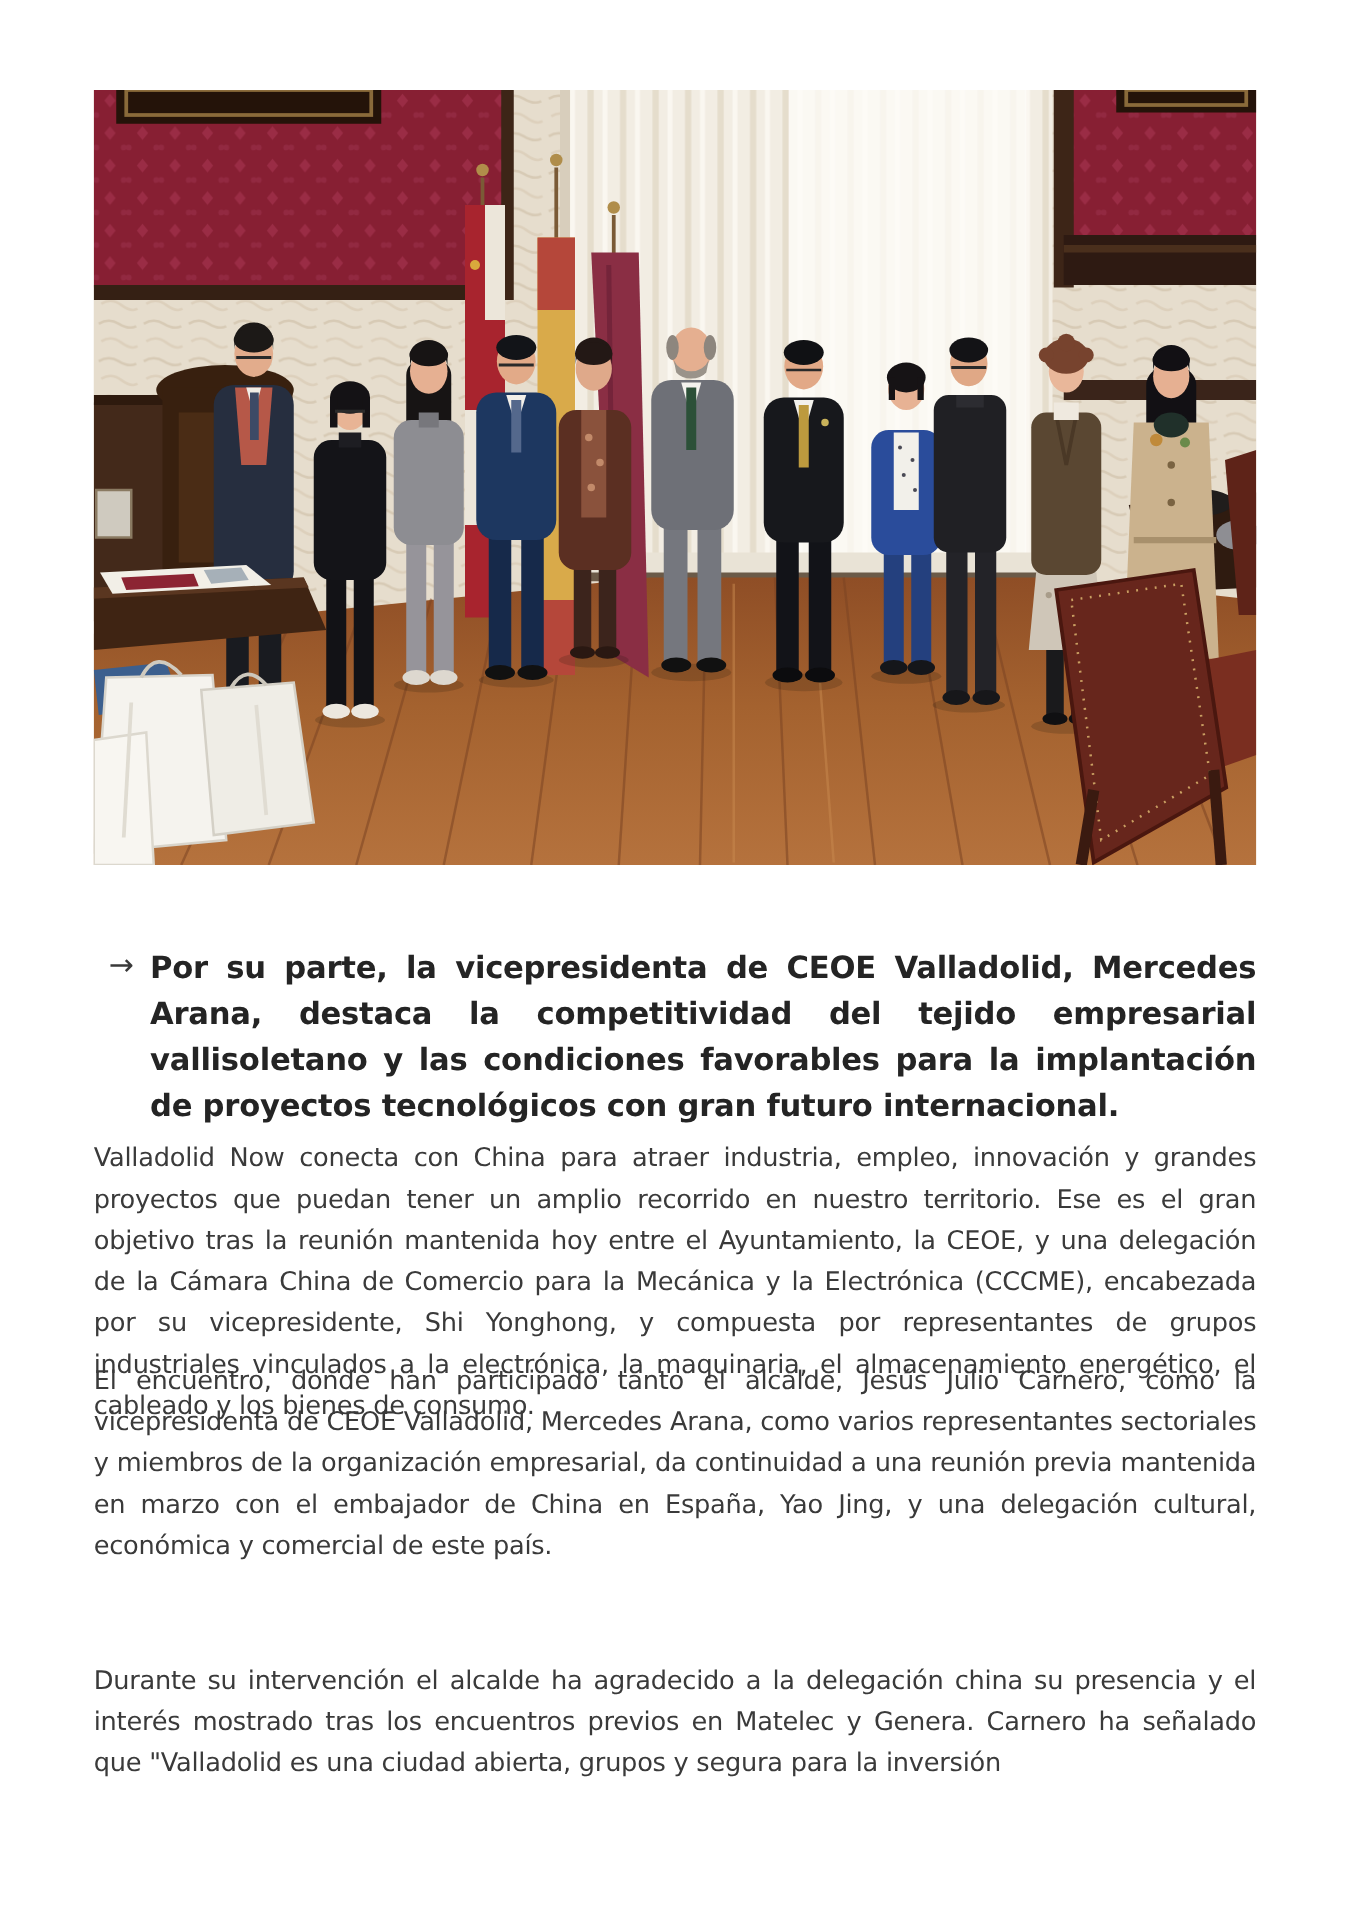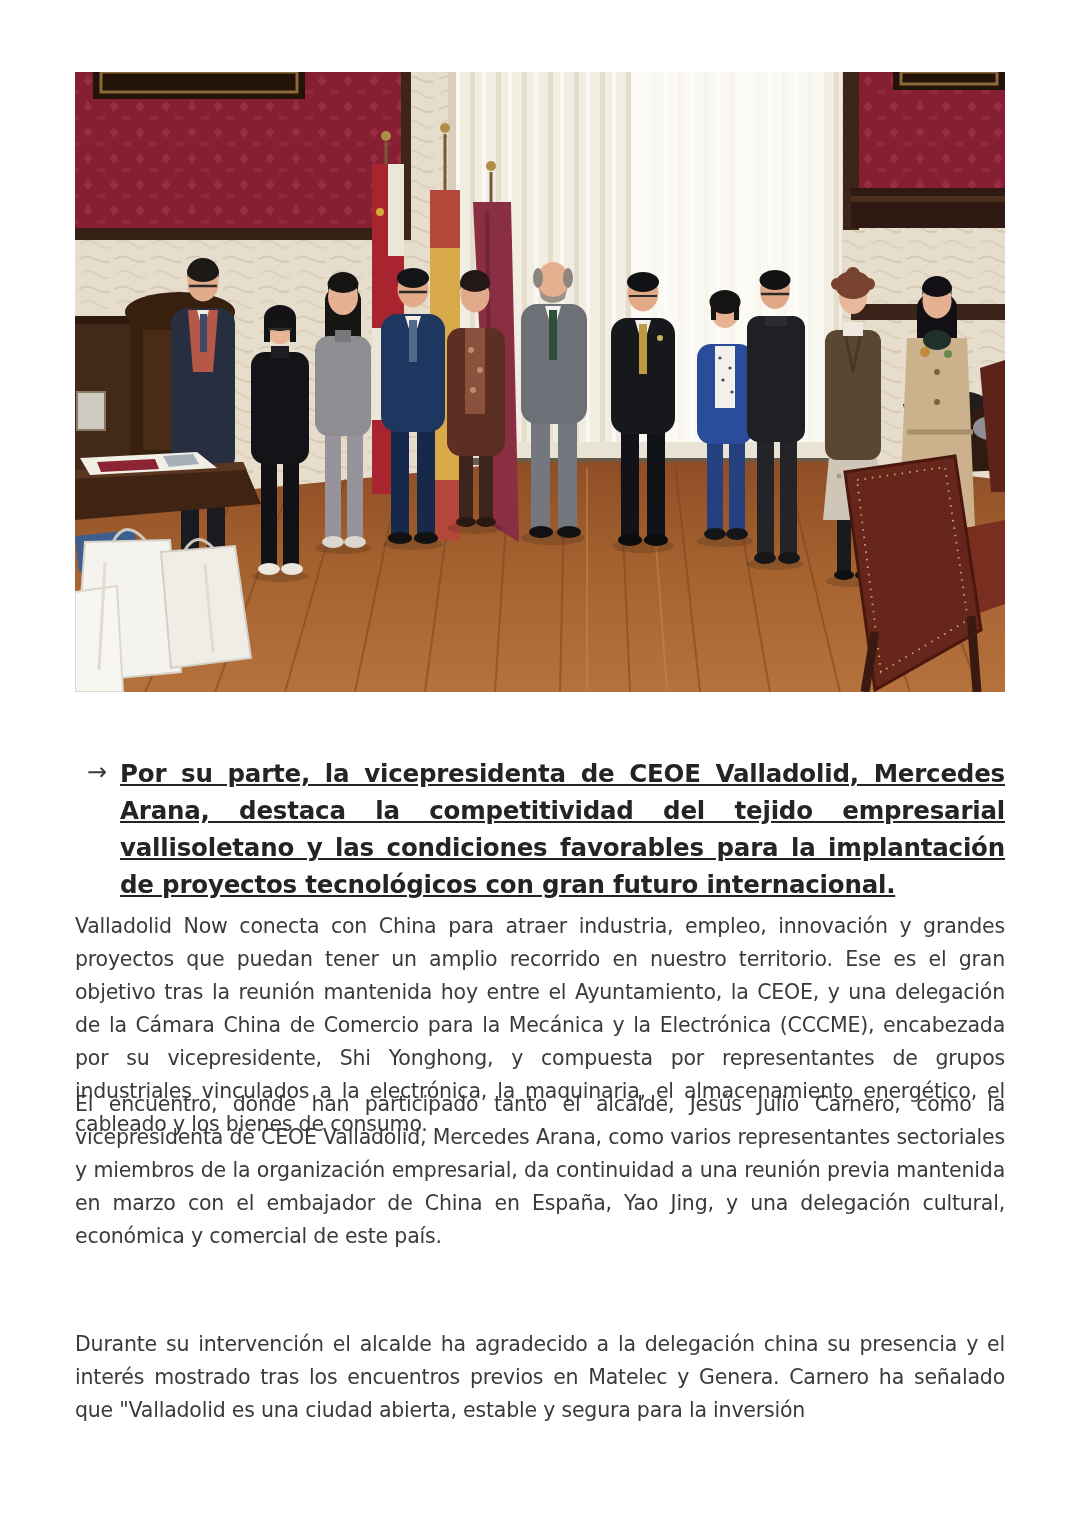--- a/index.html
+++ b/index.html
@@ -18,21 +18,21 @@
   .highlight{
     position:absolute;left:75px;top:755px;width:930px;
   }
   .arrow{
     position:absolute;left:12px;top:5px;
     font-size:24px;color:#3a3a3a;font-weight:400;line-height:1;
   }
   .highlight-text{
     margin:0;padding-left:45px;
     font-size:24.5px;line-height:37px;font-weight:700;color:#242424;
-    text-align:justify;letter-spacing:-0.2px;text-decoration:underline;
+    text-align:justify;letter-spacing:-0.2px;
   }
   .body-par{
     position:absolute;left:75px;width:930px;margin:0;
     font-size:20.5px;line-height:33px;color:#3a3a3a;
     text-align:justify;letter-spacing:-0.2px;
   }
   .p1{top:910px;}
   .p2{top:1088px;}
   .p3{top:1328px;}
 </style>
@@ -360,15 +360,15 @@
     </svg>
   </figure>
 
   <div class="highlight">
     <span class="arrow">→</span>
     <p class="highlight-text">Por su parte, la vicepresidenta de CEOE Valladolid, Mercedes Arana, destaca la competitividad del tejido empresarial vallisoletano y las condiciones favorables para la implantación de proyectos tecnológicos con gran futuro internacional.</p>
   </div>
 
   <p class="body-par p1">Valladolid Now conecta con China para atraer industria, empleo, innovación y grandes proyectos que puedan tener un amplio recorrido en nuestro territorio. Ese es el gran objetivo tras la reunión mantenida hoy entre el Ayuntamiento, la CEOE, y una delegación de la Cámara China de Comercio para la Mecánica y la Electrónica (CCCME), encabezada por su vicepresidente, Shi Yonghong, y compuesta por representantes de grupos industriales vinculados a la electrónica, la maquinaria, el almacenamiento energético, el cableado y los bienes de consumo.</p>
   <p class="body-par p2">El encuentro, donde han participado tanto el alcalde, Jesús Julio Carnero, como la vicepresidenta de CEOE Valladolid, Mercedes Arana, como varios representantes sectoriales y miembros de la organización empresarial, da continuidad a una reunión previa mantenida en marzo con el embajador de China en España, Yao Jing, y una delegación cultural, económica y comercial de este país.</p>
-  <p class="body-par p3">Durante su intervención el alcalde ha agradecido a la delegación china su presencia y el interés mostrado tras los encuentros previos en Matelec y Genera. Carnero ha señalado que "Valladolid es una ciudad abierta, estable y segura para la inversión</p>
+  <p class="body-par p3">Durante su intervención el alcalde ha agradecido a la delegación china su presencia y el interés mostrado tras los encuentros previos en Matelec y Genera. Carnero ha señalado que "Valladolid es una ciudad abierta, grupos y segura para la inversión</p>
 
 </div>
 
 </body></html>

